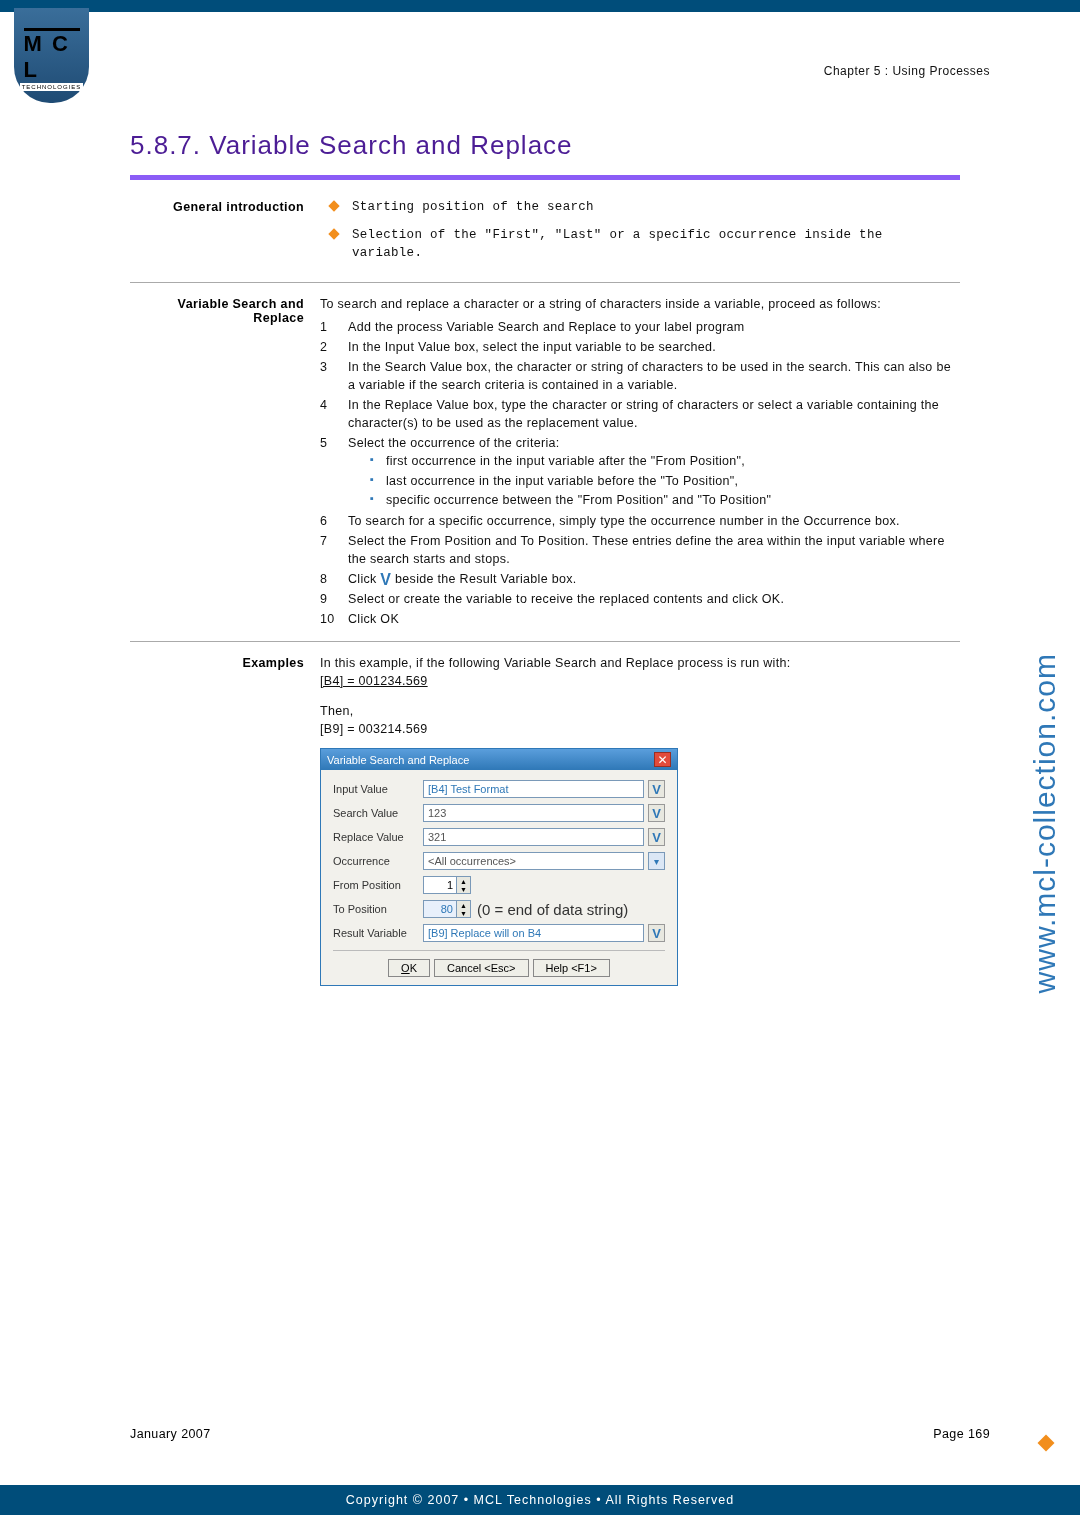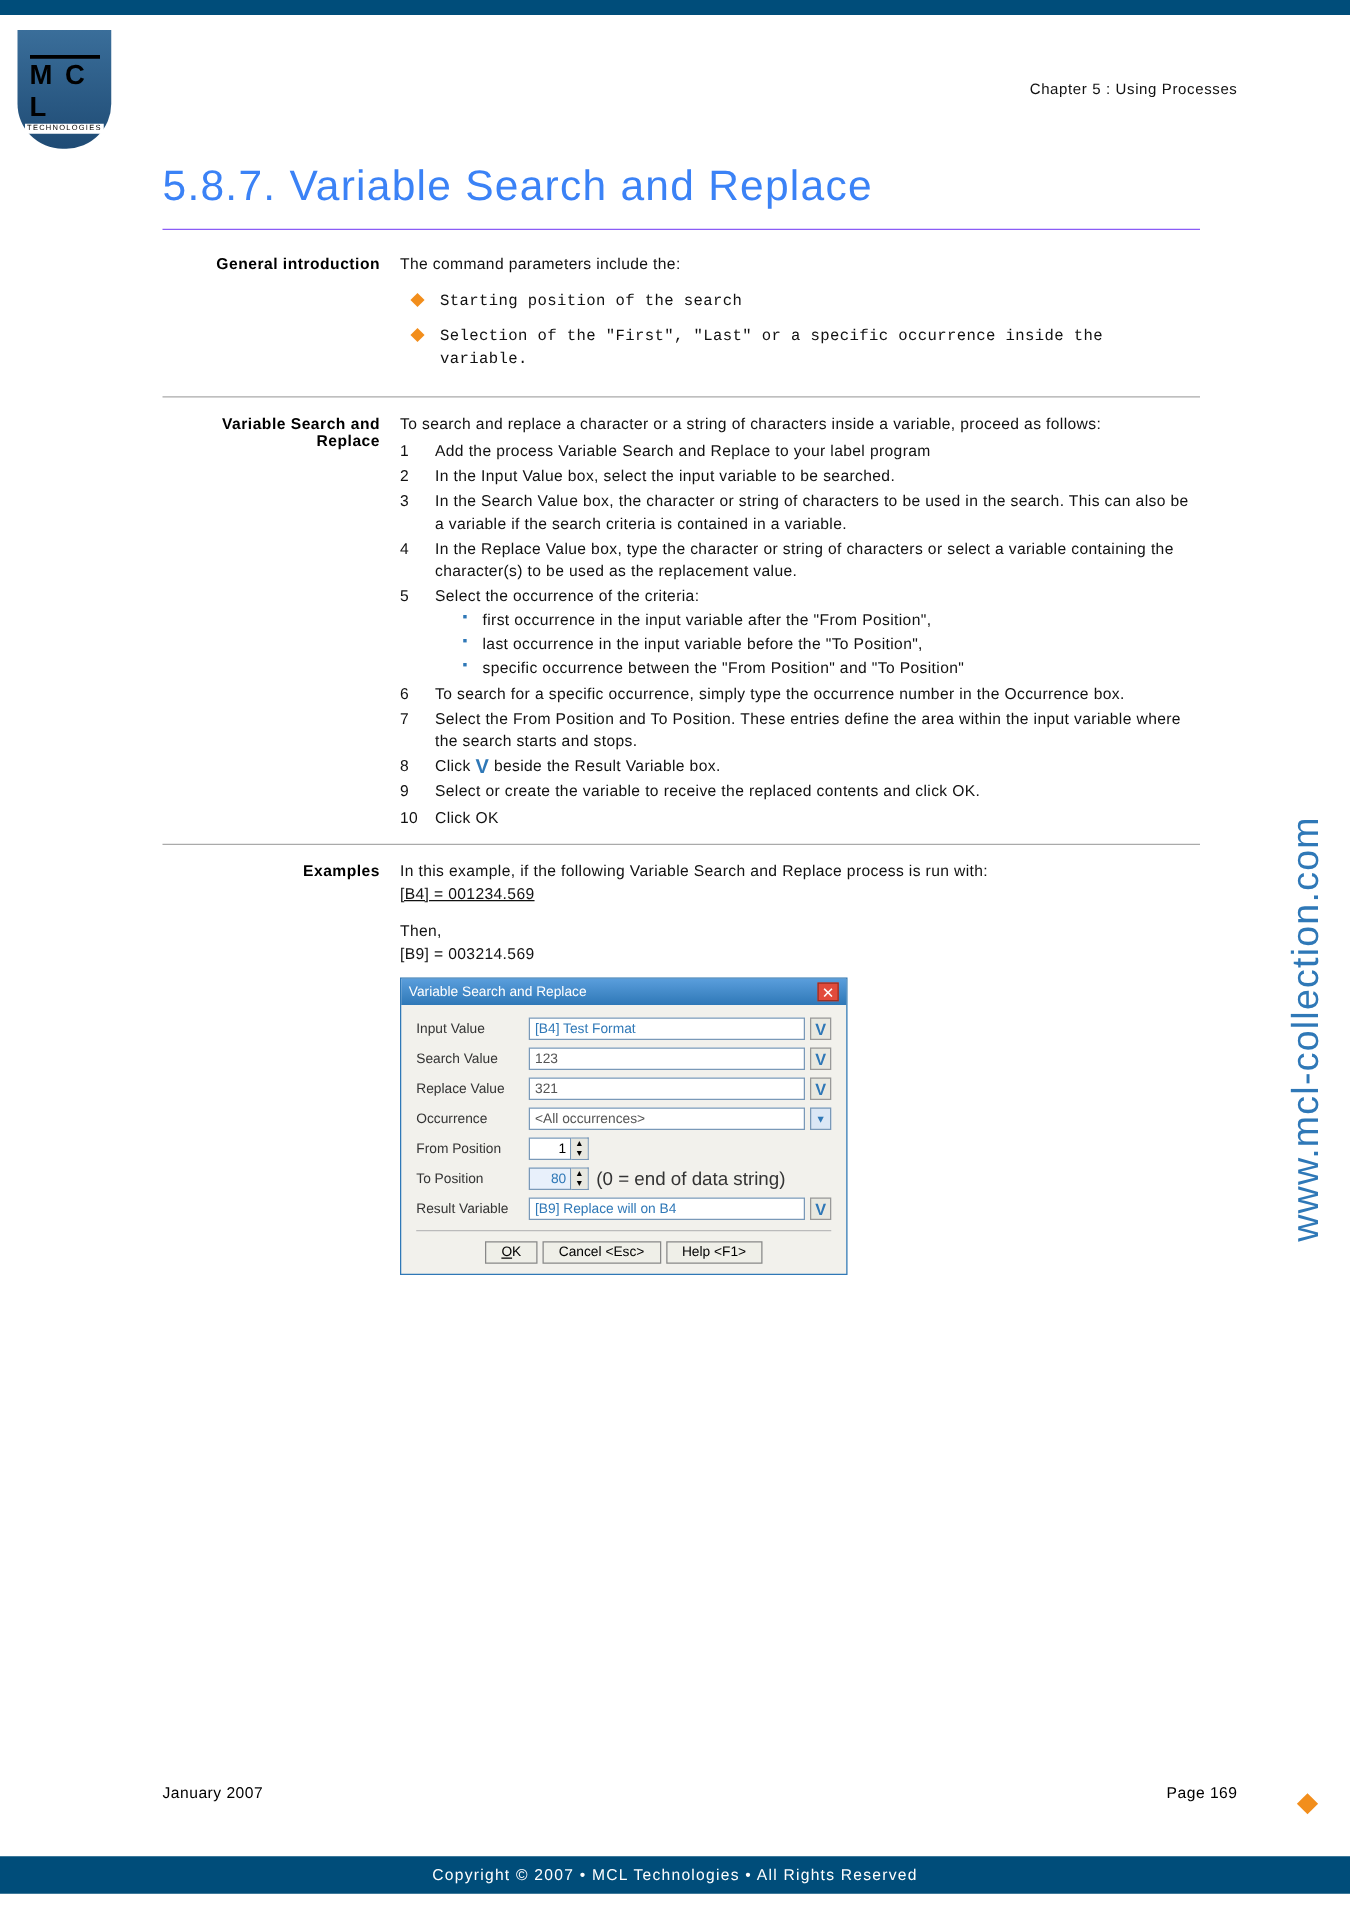--- a/index.html
+++ b/index.html
@@ -7,21 +7,21 @@
     width: 1080px;
     height: 1527px;
     font-family: Verdana, Arial, sans-serif;
     background: #ffffff;
     position: relative;
     overflow: hidden;
   }
   .topbar { height: 12px; background: #004d7a; }
   .logo-block {
     position: absolute;
-    left: 14px; top: 24px;
+    left: 14px; top: 8px;
     width: 75px; height: 95px;
     background: linear-gradient(#3a6e9a,#1f4b74);
     border-bottom-left-radius: 36px;
     border-bottom-right-radius: 36px;
     display: flex; align-items: center; justify-content: center;
   }
   .logo-inner {
     width: 56px; height: 56px;
     border-top: 3px solid #000;
     display:flex; flex-direction:column; align-items:center;
@@ -34,26 +34,26 @@
     font-size: 12px; letter-spacing: 0.5px; color:#111;
   }
 
   .page {
     position: absolute;
     left: 130px; top: 130px;
     width: 830px;
   }
 
   h1.title {
-    color: #3b82f6;
-    font-size: 34px;
+    color: #4c1d95;
+    font-size: 26px;
     font-weight: normal;
     letter-spacing: 1px;
     padding-bottom: 14px;
-    border-bottom: 1px solid #8b5cf6;
+    border-bottom: 5px solid #8b5cf6;
     margin-bottom: 18px;
   }
 
   .row { display: flex; margin-bottom: 10px; }
   .label-col {
     width: 190px;
     text-align: right;
     padding-right: 16px;
     color: #000000;
     font-size: 12.5px;
@@ -173,21 +173,20 @@
 </div>
 
 <div class="chapter">Chapter 5 : Using Processes</div>
 
 <div class="page">
   <h1 class="title">5.8.7.    Variable Search and Replace</h1>
 
   <div class="row">
     <div class="label-col">General introduction</div>
     <div class="body-col">
-      <p>The command parameters include the:</p>
       <ul class="bullets">
         <li>Starting position of the search</li>
         <li>Selection of the "First", "Last" or a specific occurrence inside the variable.</li>
       </ul>
     </div>
   </div>
 
   <div class="hr"></div>
 
   <div class="row">

